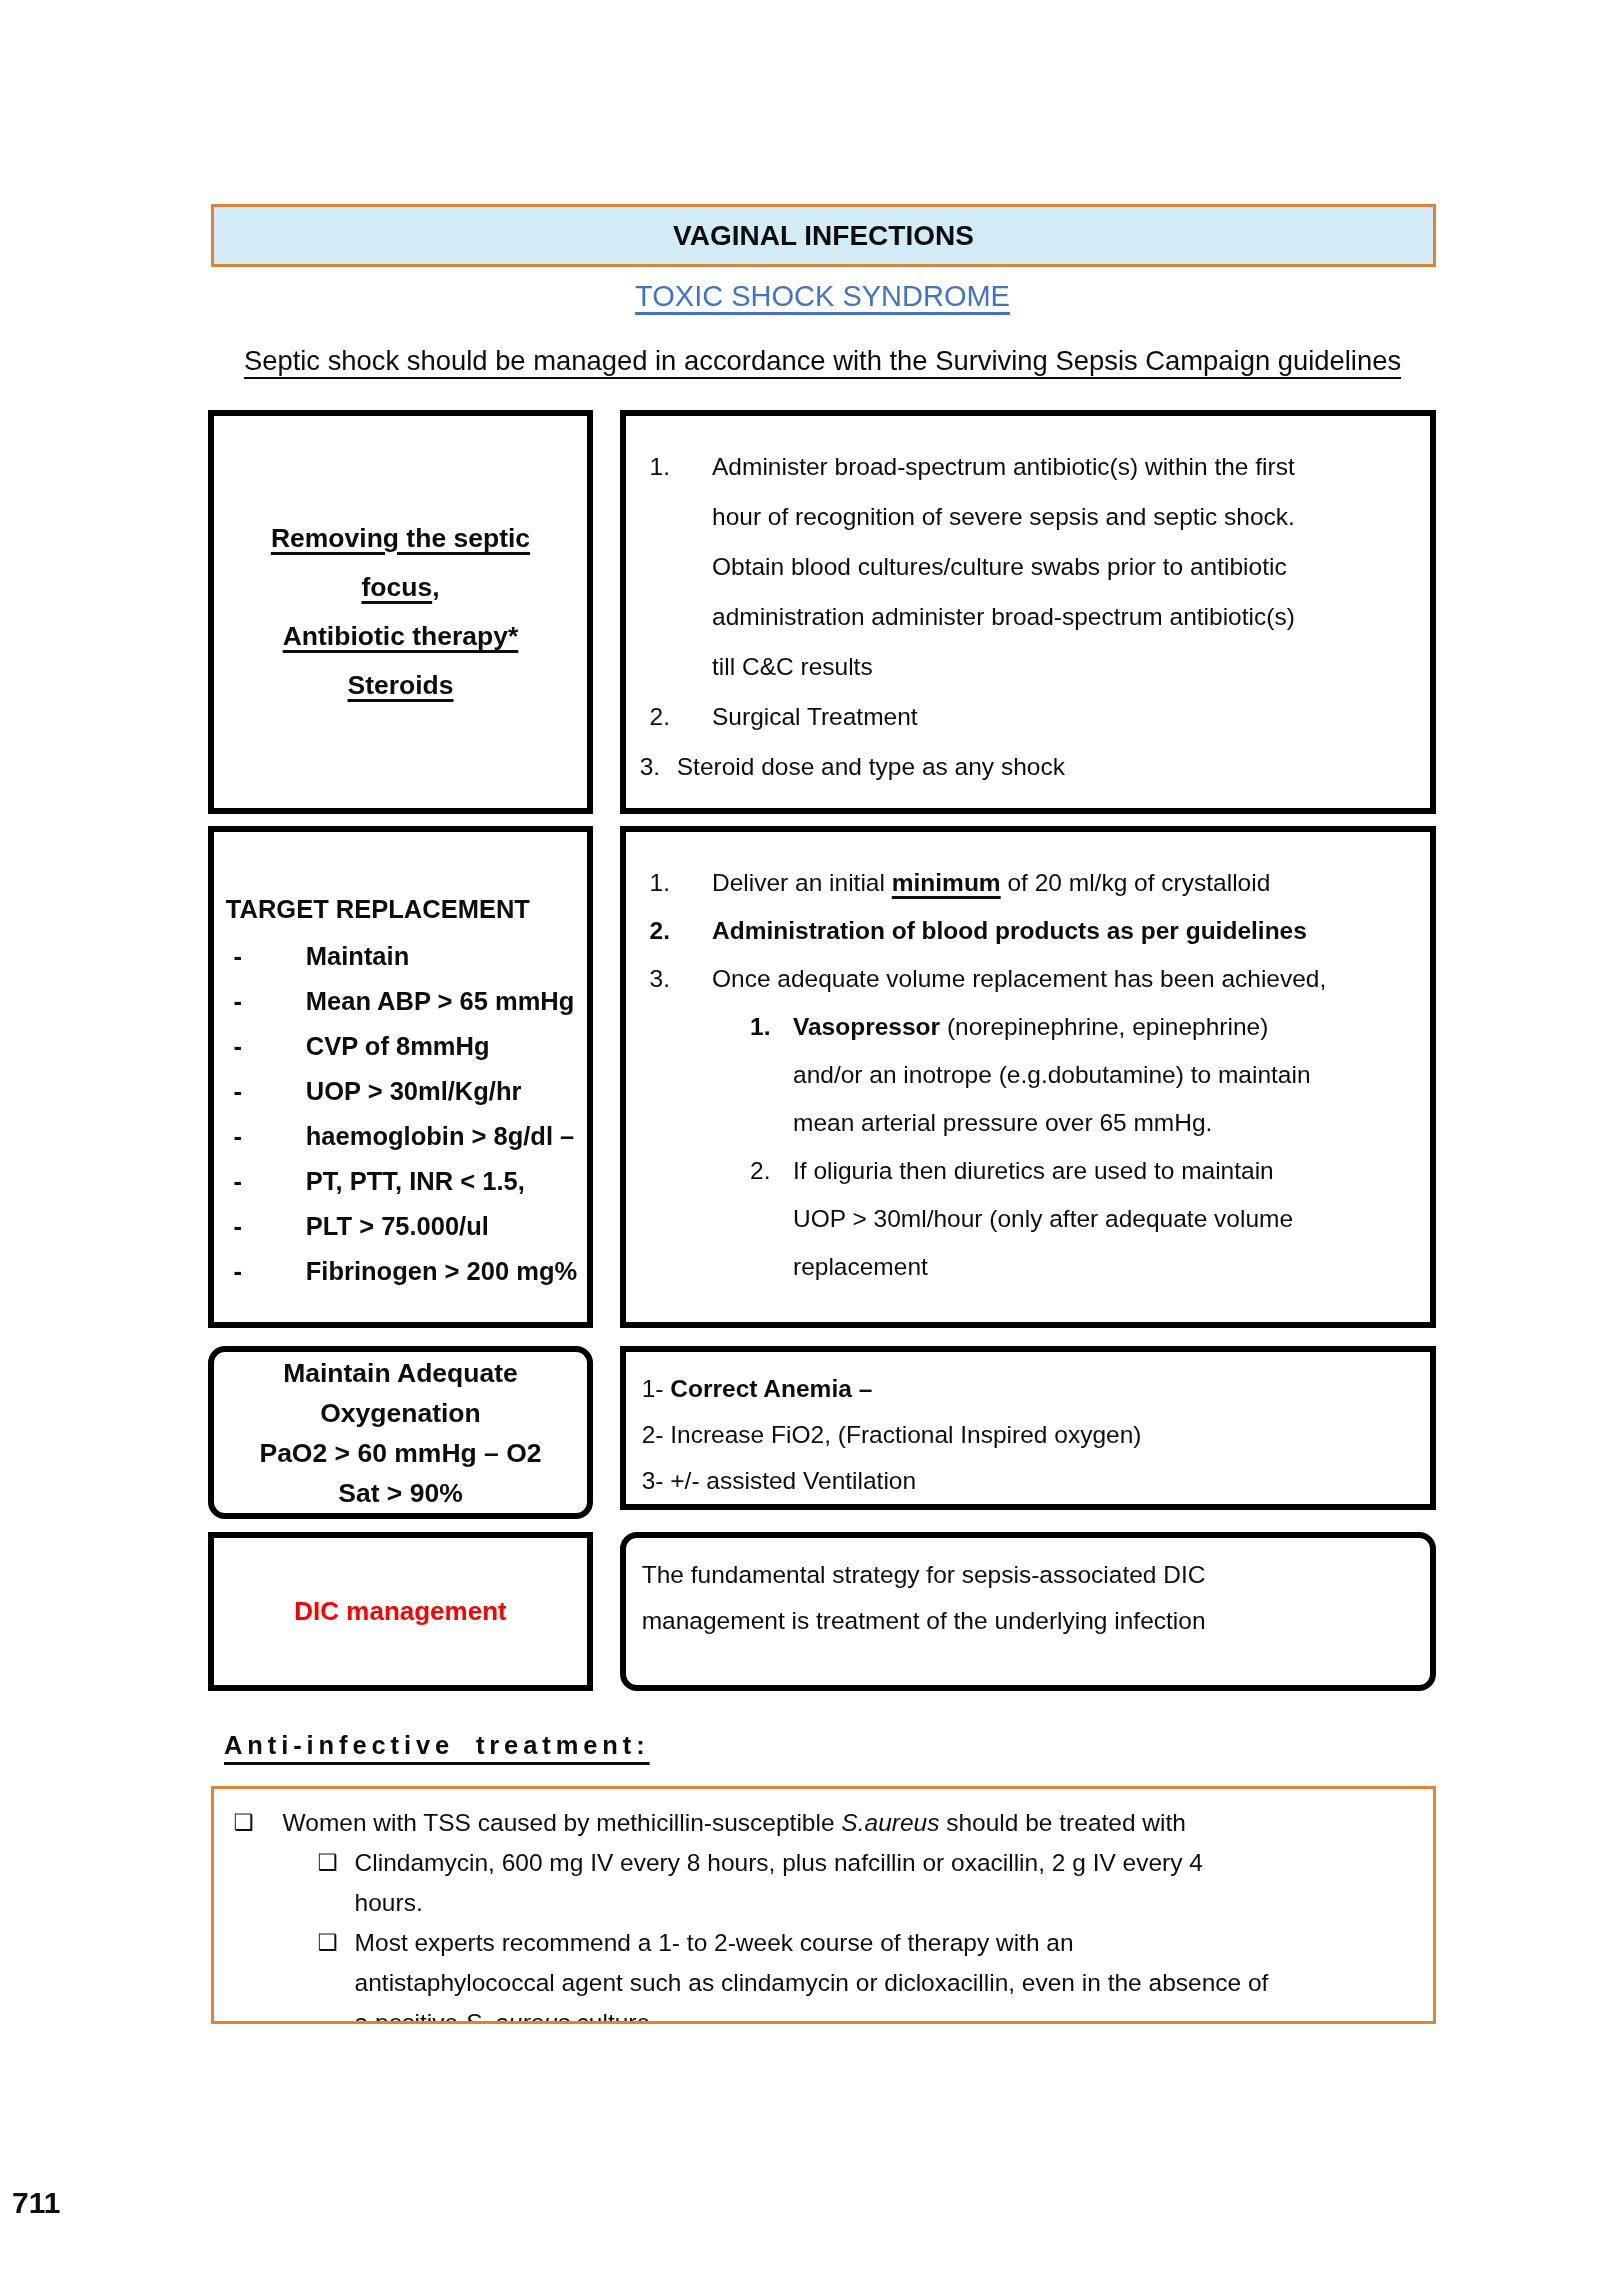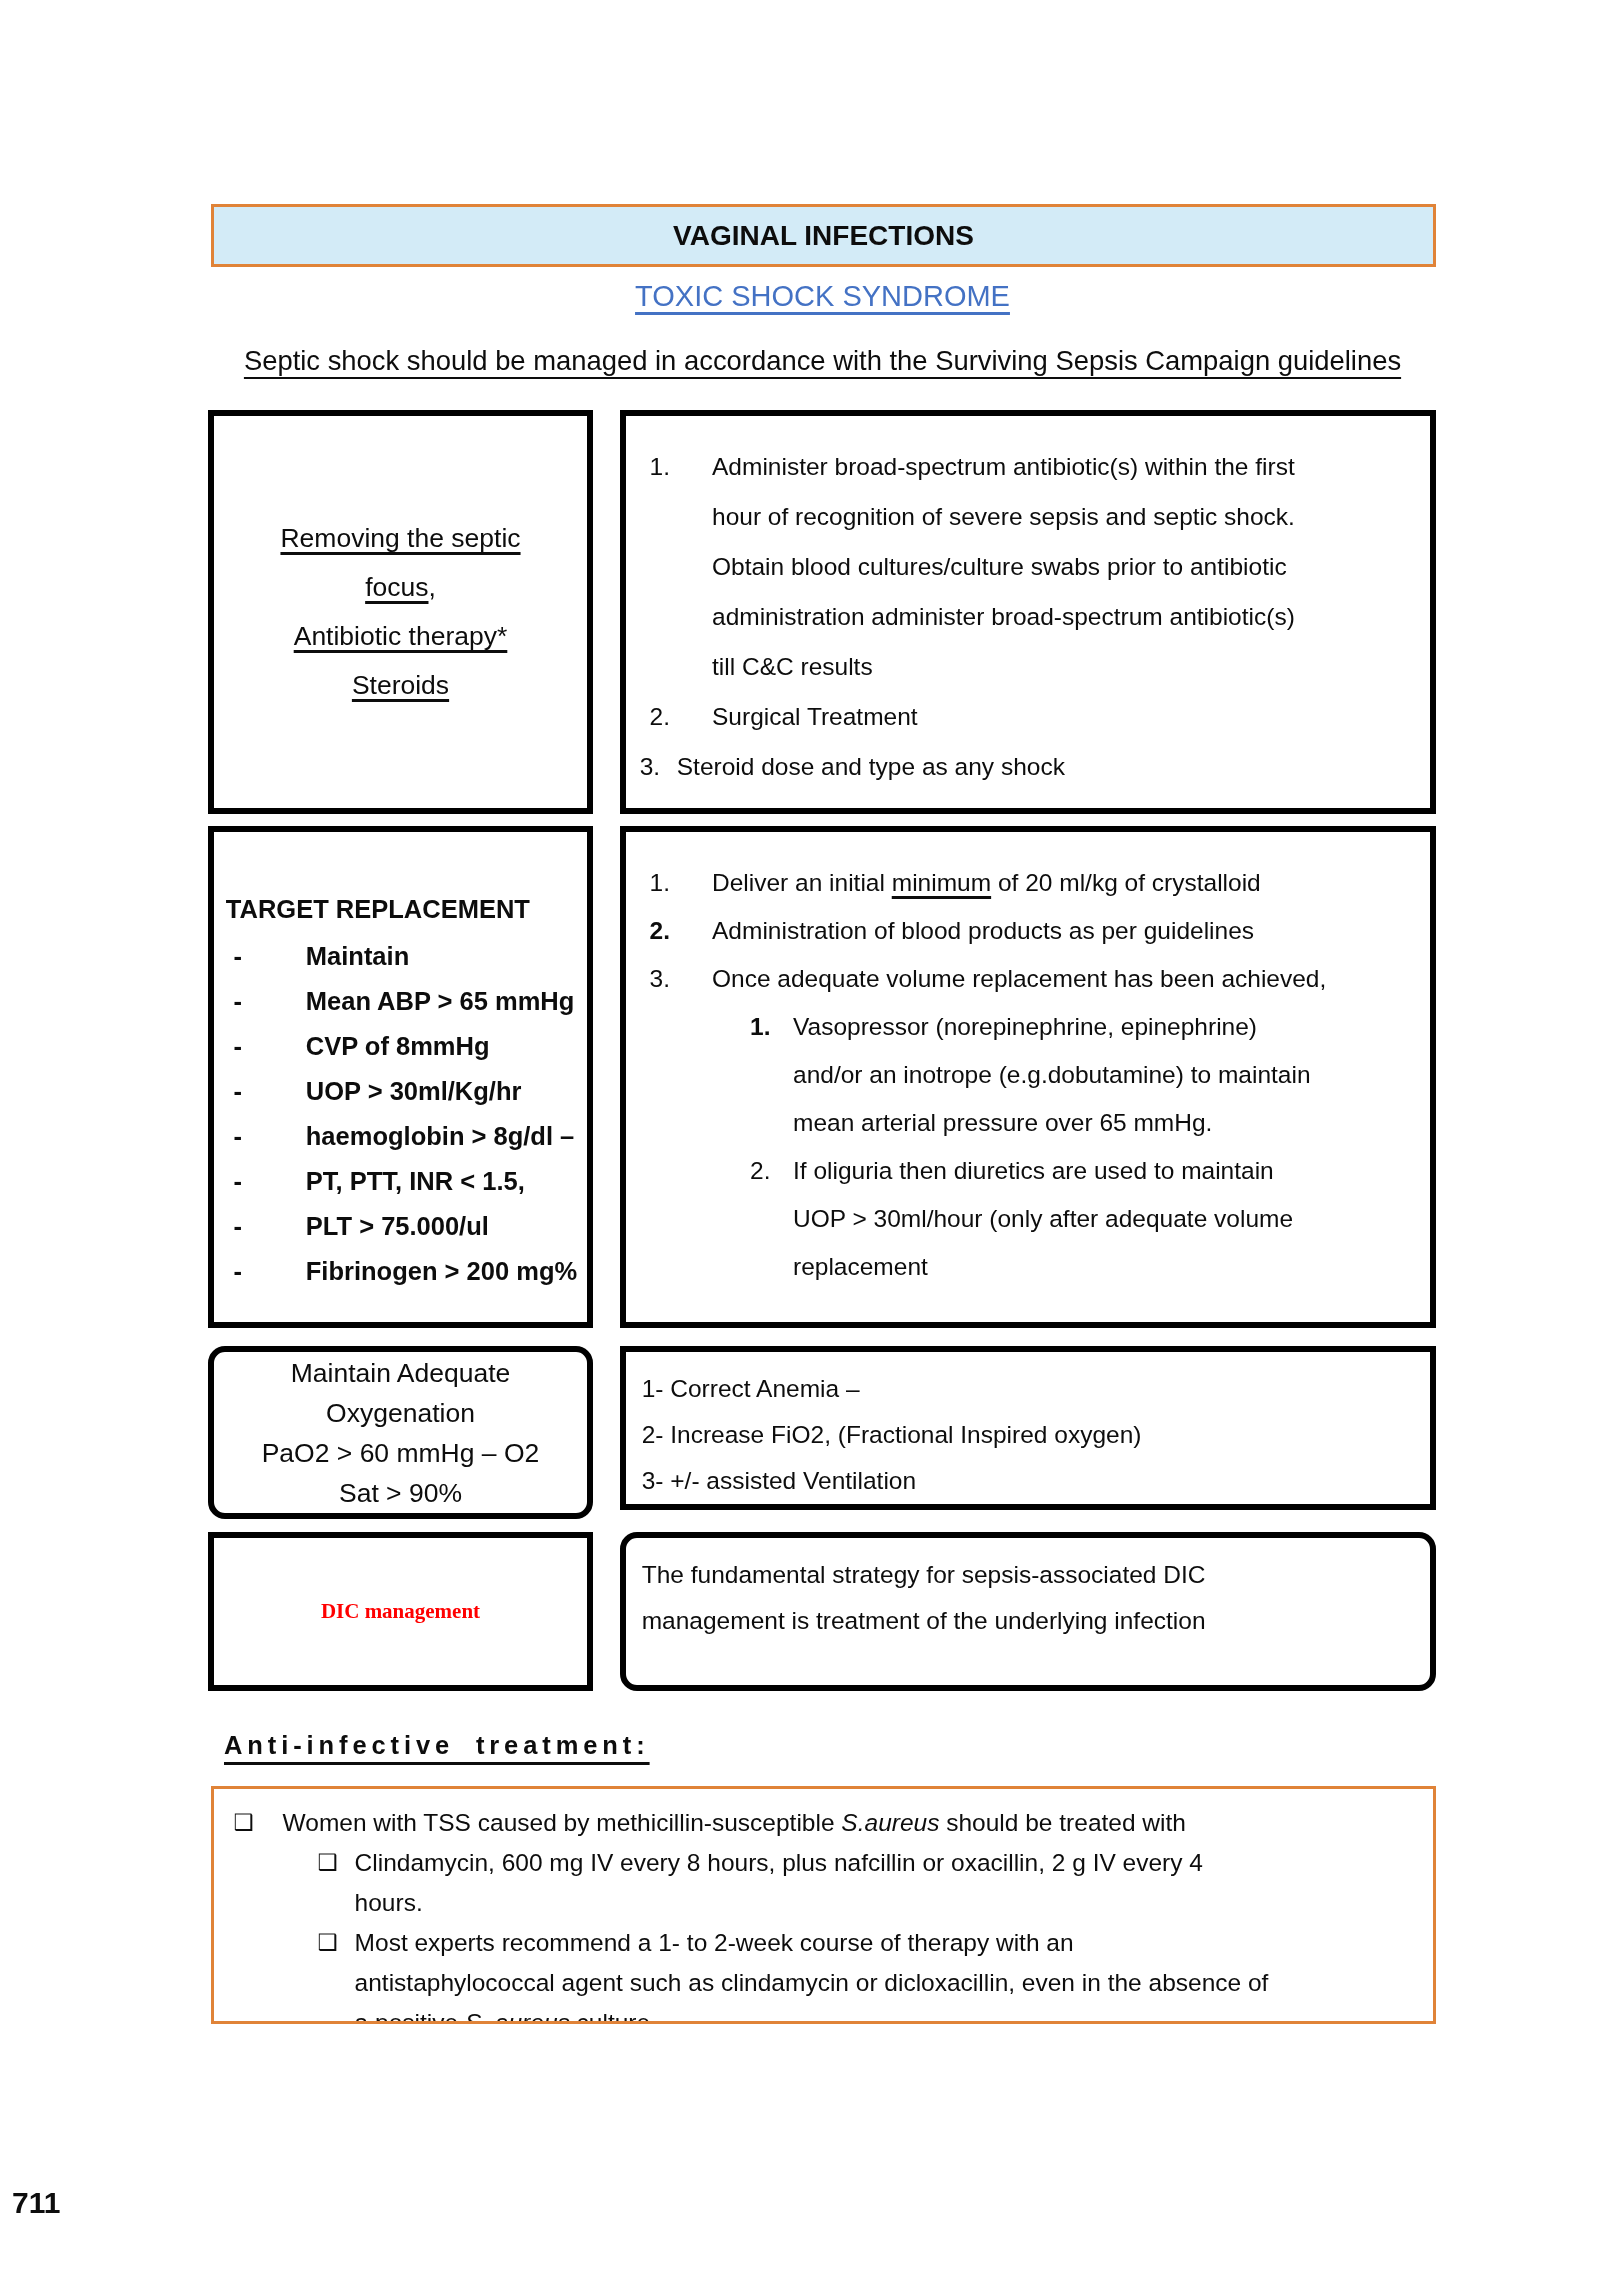--- a/index.html
+++ b/index.html
@@ -28,21 +28,21 @@
   .r3l{top:1346px;height:173px;border-radius:17px;}
   .r3r{top:1346px;height:164px;}
   .r4{top:1532px;height:159px;}
   .centerbox{display:flex;align-items:center;justify-content:center;text-align:center;}
   .r1l-text{font-size:26.5px;line-height:49px;}
   .r1r{padding:25.5px 7.8px 0 0;font-size:24.5px;line-height:50px;}
   .r2l{padding:55px 7.8px 0 11.8px;font-size:25.5px;line-height:45px;font-weight:bold;}
   .r2r{padding:27.4px 7.8px 0 0;font-size:24.5px;line-height:48px;}
   .r3l-text{font-size:26.5px;line-height:40px;font-weight:bold;}
   .r3r{padding:13.7px 7.8px 0 15.7px;font-size:24.5px;line-height:46px;}
-  .r4l-text{font-size:21px;font-weight:bold;color:var(--dic-red);font-family:Liberation Serif, serif;}
+  .r4l-text{font-size:26px;font-weight:bold;color:var(--dic-red);}
   .r4r{padding:13.7px 7.8px 0 15.7px;font-size:24.5px;line-height:46px;border-radius:17px;}
   .nitem{position:relative;padding-left:86px;}
   .nitem .num{position:absolute;left:23.5px;top:0;}
   .nitem.flush{padding-left:13.7px;}
   .nitem.flush .num{position:static;margin-right:9.8px;}
   .nitem.sub{padding-left:167px;}
   .nitem.sub .num{left:124px;}
   .num.b{font-weight:bold;}
   .r2l-title{margin-bottom:2px;}
   .ditem{position:relative;padding-left:80px;}
@@ -52,21 +52,21 @@
         text-underline-offset:7.8px;text-decoration-thickness:2.9px;}
   .antibox{position:absolute;left:199px;top:1786px;width:1225px;height:238px;
         border:3.9px solid var(--accent-orange);box-sizing:border-box;
         padding:13.7px 9.8px 0 17.6px;font-size:24.5px;line-height:40px;overflow:hidden;}
   .citem{position:relative;padding-left:51px;}
   .citem .cbx{position:absolute;left:2px;top:0;font-size:22.5px;}
   .citem.lv2{padding-left:123px;}
   .citem.lv2 .cbx{left:86px;}
   .pageno{position:absolute;left:0;top:2186px;width:1621px;text-align:left;
         font-weight:bold;font-size:30px;}
-  .rs-b{font-weight:normal;}
+  .rs-b{font-weight:bold;}
   .rs-u{text-decoration:underline;text-underline-offset:4.9px;text-decoration-thickness:2.5px;}
   .rs-i{font-style:italic;}
 </style>
 </head>
 <body>
 
 <div class="page">
 
   <div class="banner">
     <span>VAGINAL INFECTIONS</span>

